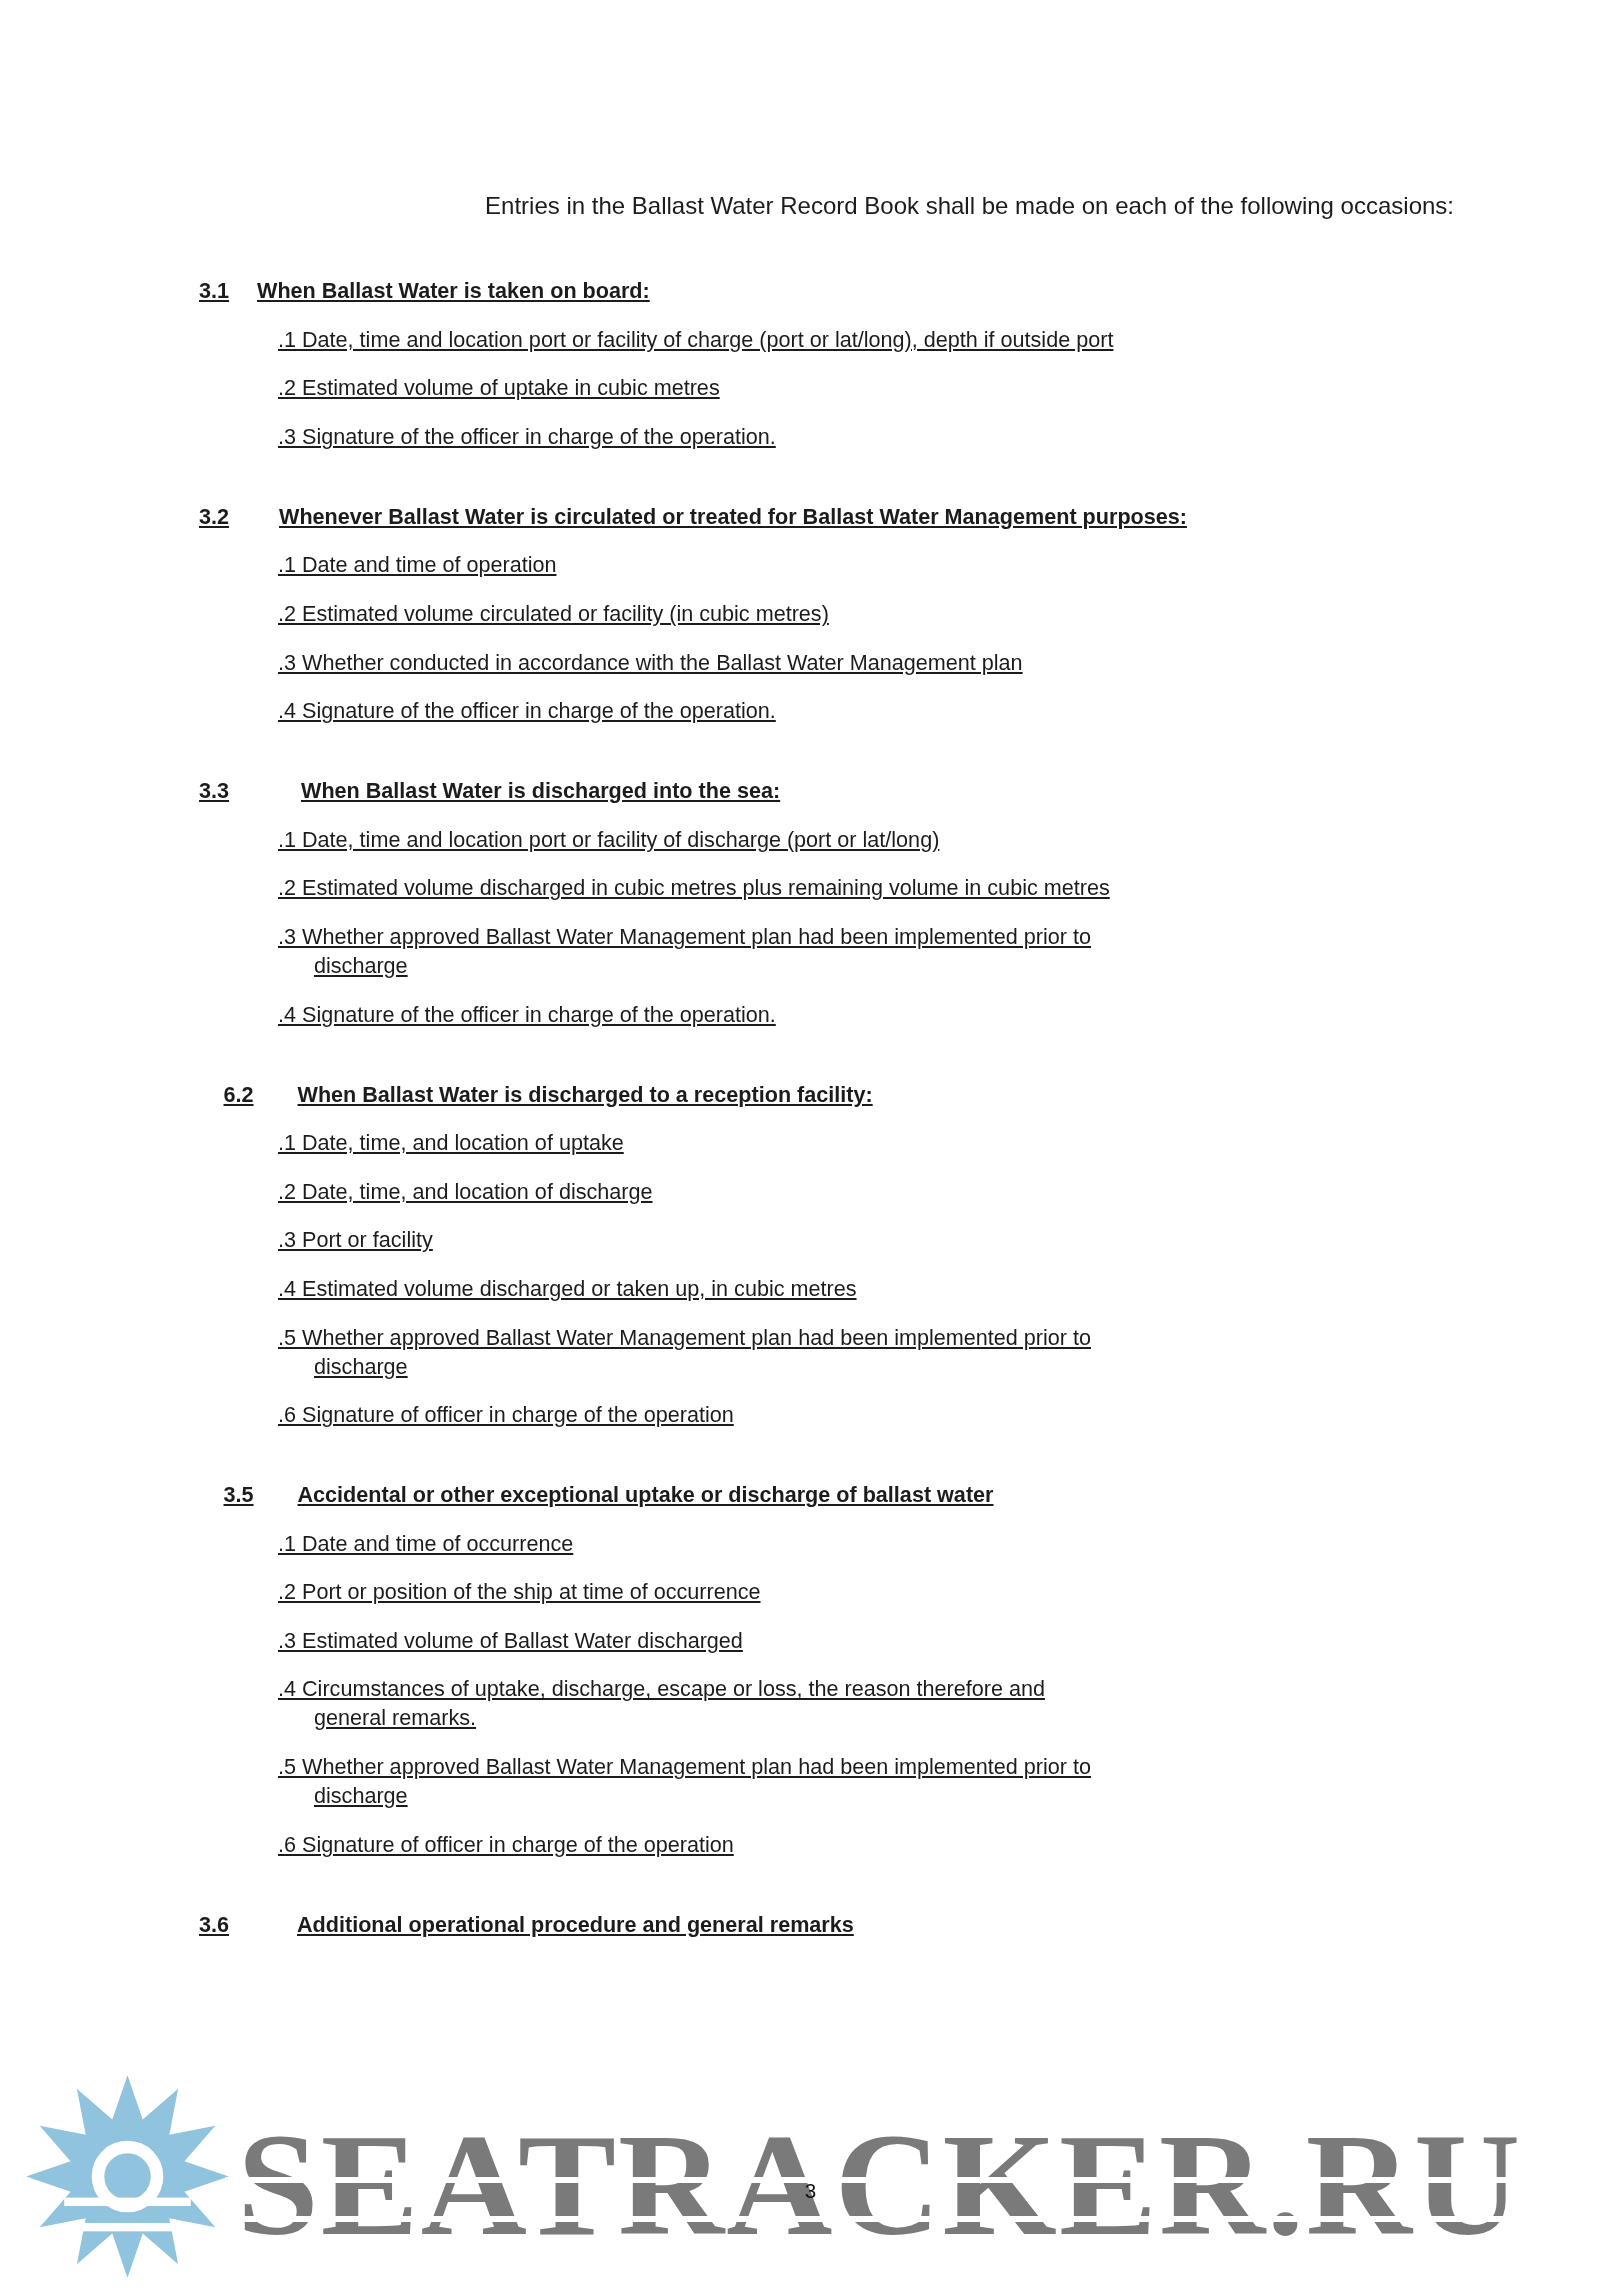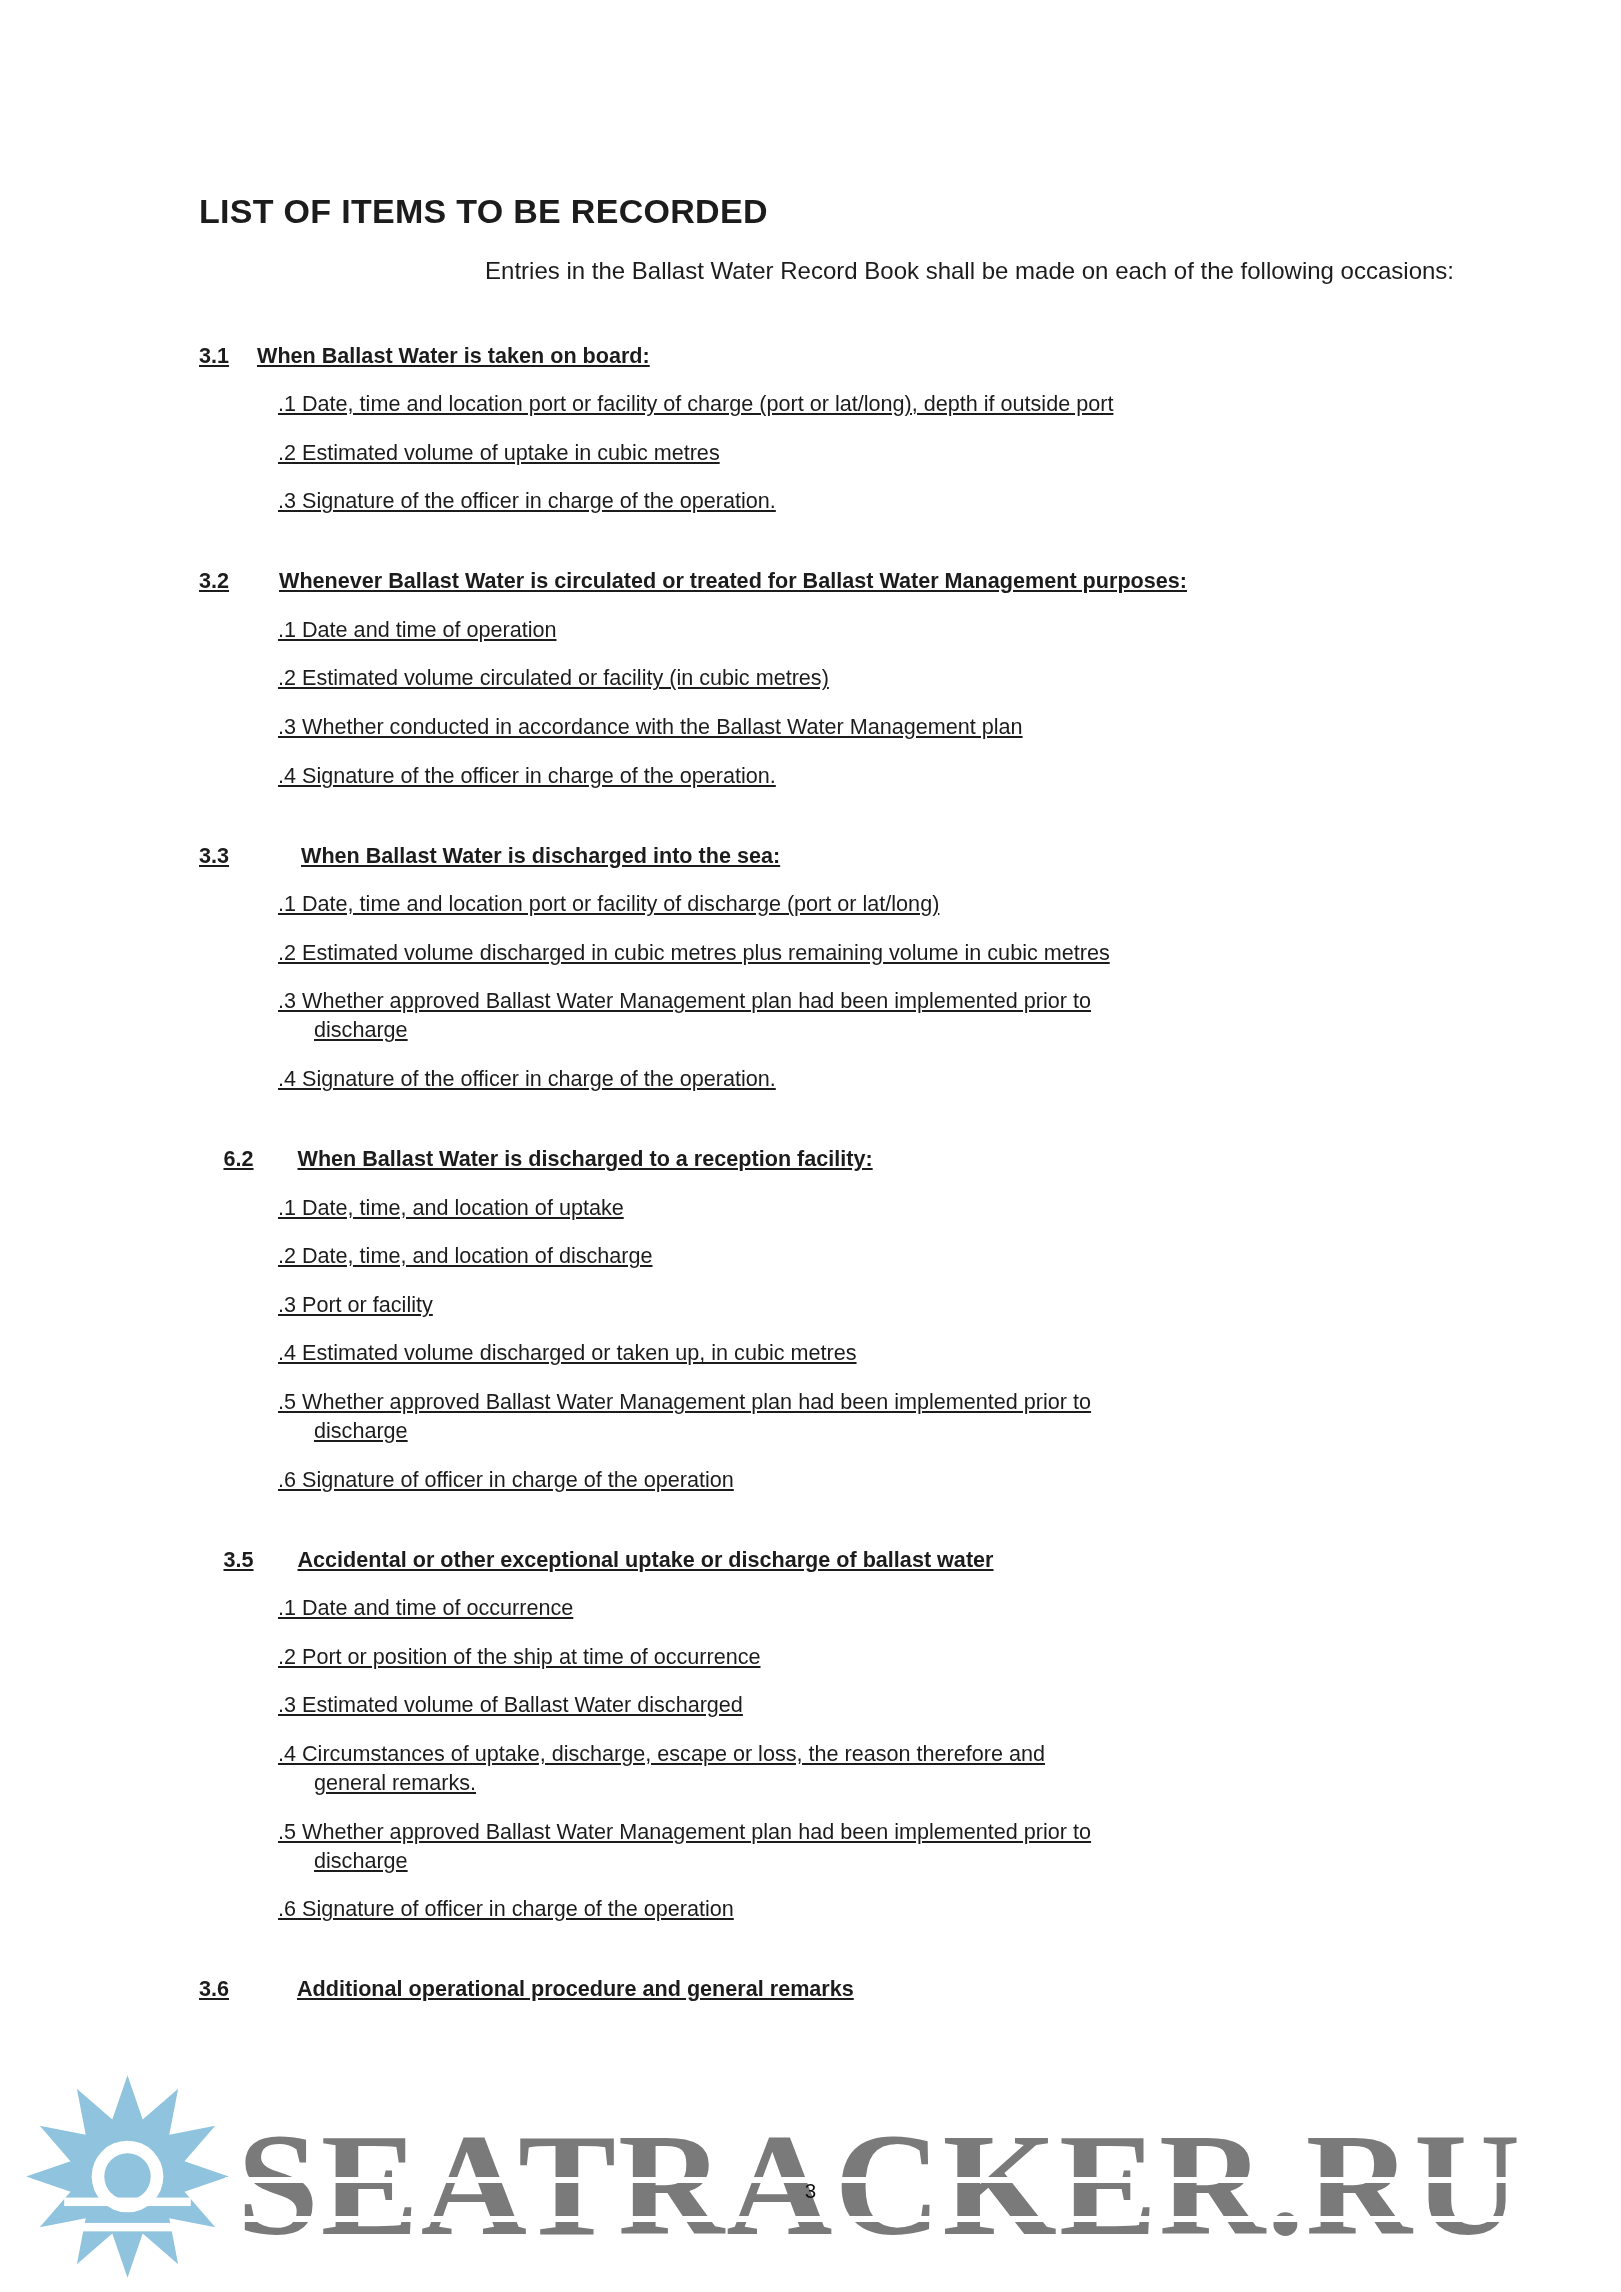--- a/index.html
+++ b/index.html
@@ -82,21 +82,20 @@
     color: #111111;
     z-index: 2;
   }
 </style>
 </head>
 <body>
 
 <div class="page">
   <div class="content">
 
-    <h1 class="title">LIST OF ITEMS TO BE RECORDED</h1>
     <p class="intro">Entries in the Ballast Water Record Book shall be made on each of the following occasions:</p>
 
     <section class="sec sec-1">
       <div class="sec-heading">
         <span class="sec-num">3.1</span>
         <span class="sec-title">When Ballast Water is taken on board:</span>
       </div>
       <div class="items">
         <p class="item">.1 Date, time and location port or facility of charge (port or lat/long), depth if outside port</p>
         <p class="item">.2 Estimated volume of uptake in cubic metres</p>

